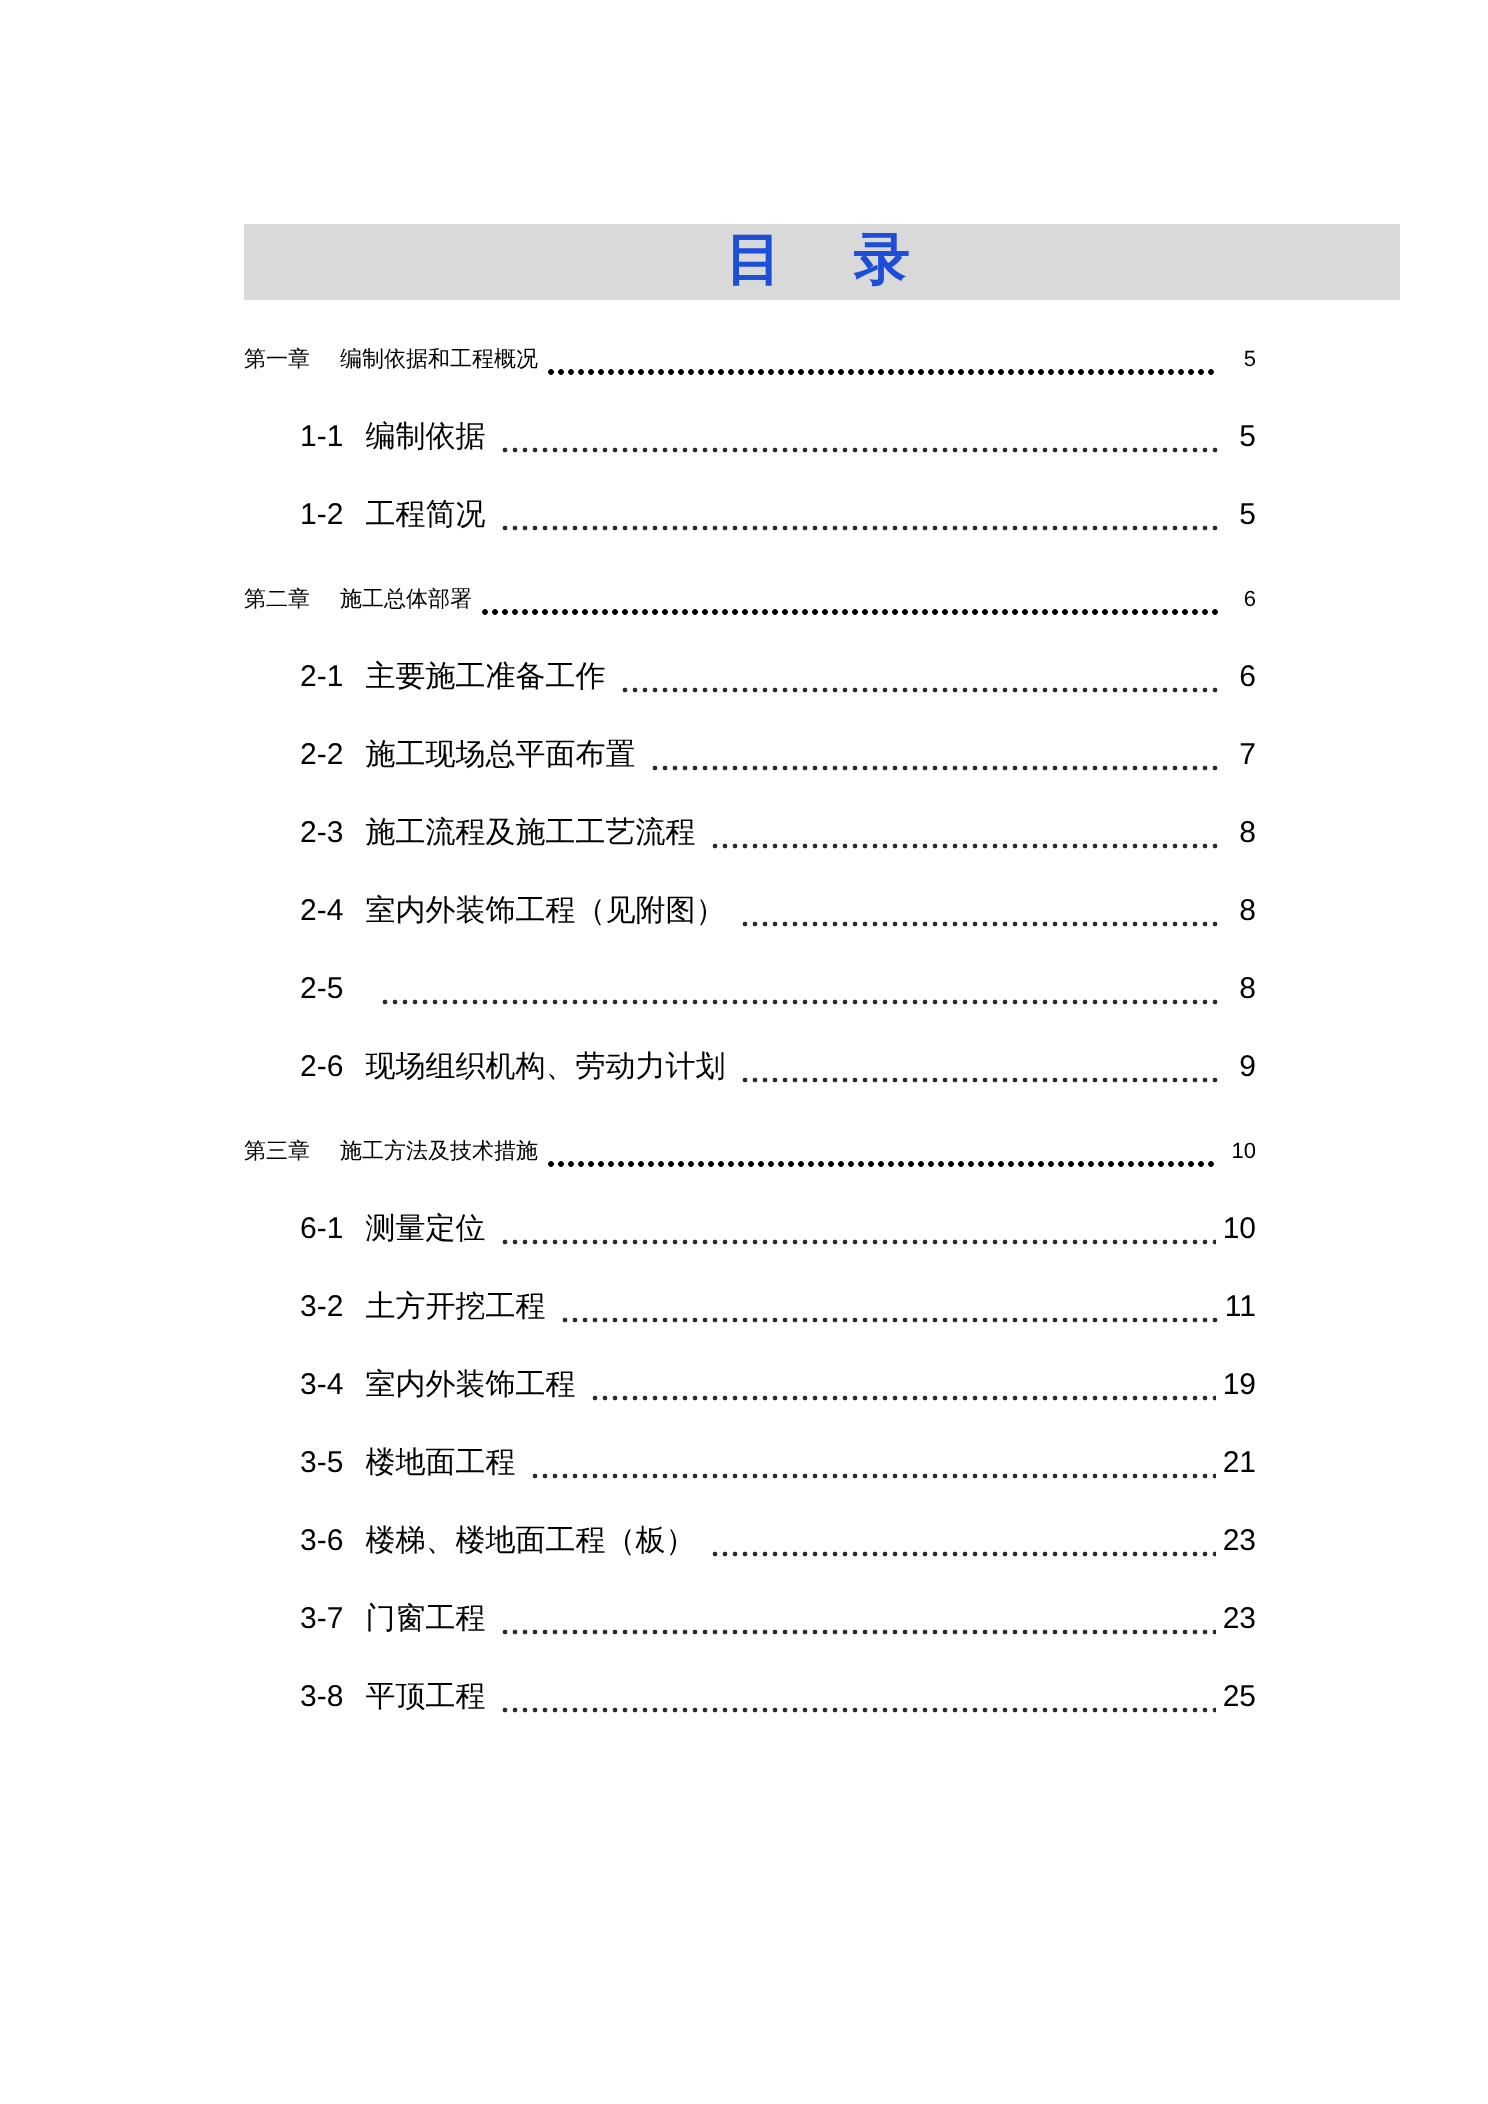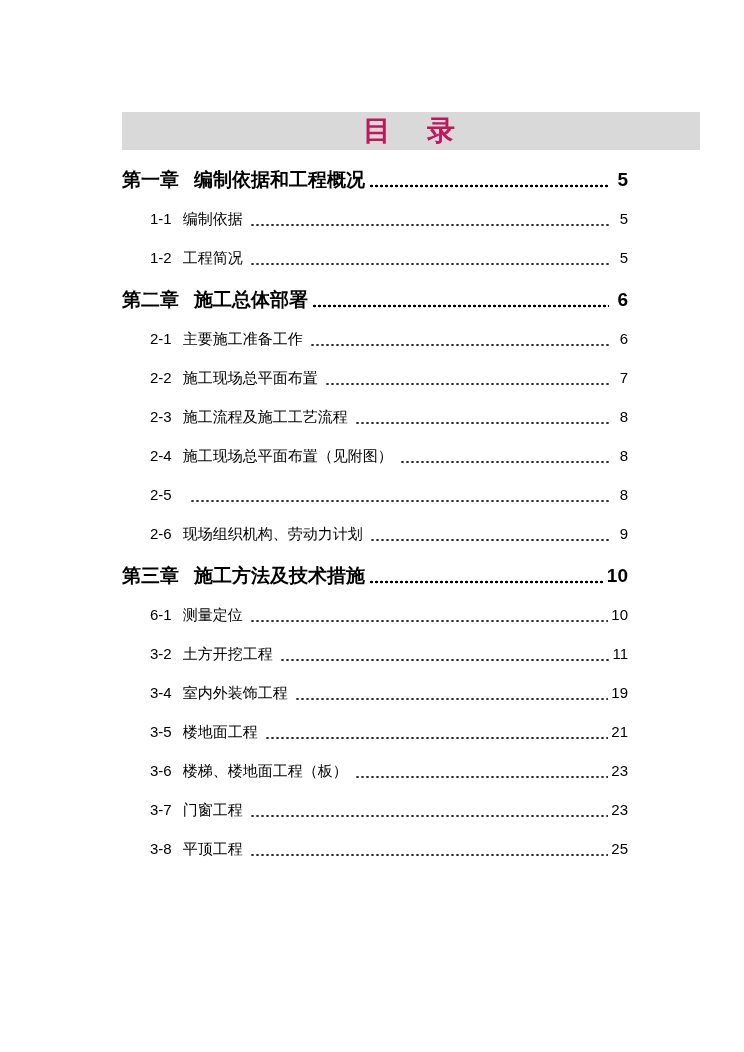--- a/index.html
+++ b/index.html
@@ -28,42 +28,42 @@
     display: flex;
     align-items: center;
     justify-content: center;
   }
   .title-banner .title-text {
     font-family: "Liberation Serif", "DejaVu Serif", serif;
     font-weight: bold;
     font-size: 28px;
     letter-spacing: 4px;
     line-height: 1;
-    color: #be185d;
+    color: #1d4ed8;
   }
   .toc-list {
     margin-top: 18px;
     width: 506px; 
   }
   .toc-row {
     display: flex;
     align-items: flex-end;
     font-size: 15px;
     line-height: 24px;
     margin-bottom: 15px;
     white-space: nowrap;
   }
   .toc-row.item {
     padding-left: 28px;
     font-weight: normal;
   }
   .toc-row.chapter {
     margin-top: 18px;
-    font-weight: bold;
-    font-size: 19px;
+    font-weight: normal;
+    font-size: 11px;
   }
   .toc-row .num {
     margin-right: 11px;
     flex: 0 0 auto;
   }
   .toc-row.chapter .num {
     margin-right: 15px;
   }
   .toc-row .label {
     flex: 0 0 auto;
@@ -145,21 +145,21 @@
 
   <div class="toc-row item">
     <span class="num">2-3</span>
     <span class="label">施工流程及施工工艺流程</span>
     <span class="leader"></span>
     <span class="pagenum">8</span>
   </div>
 
   <div class="toc-row item">
     <span class="num">2-4</span>
-    <span class="label">施工现场总平面布置（见附图）</span>
+    <span class="label">室内外装饰工程（见附图）</span>
     <span class="leader"></span>
     <span class="pagenum">8</span>
   </div>
 
   <div class="toc-row item">
     <span class="num">2-5</span>
     <span class="leader"></span>
     <span class="pagenum">8</span>
   </div>
 

